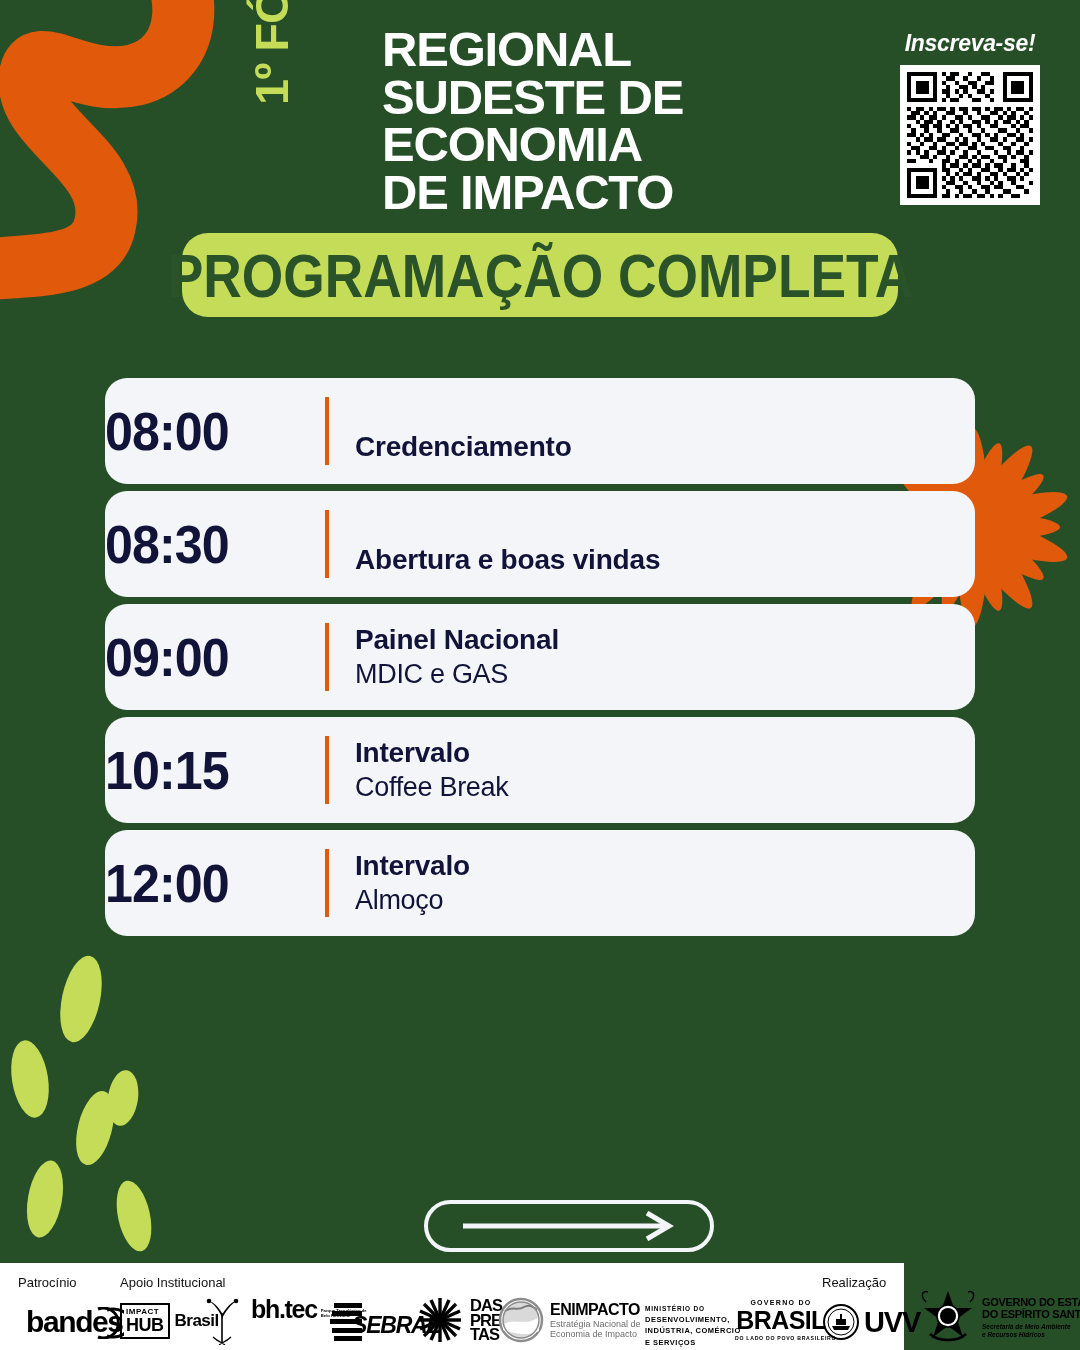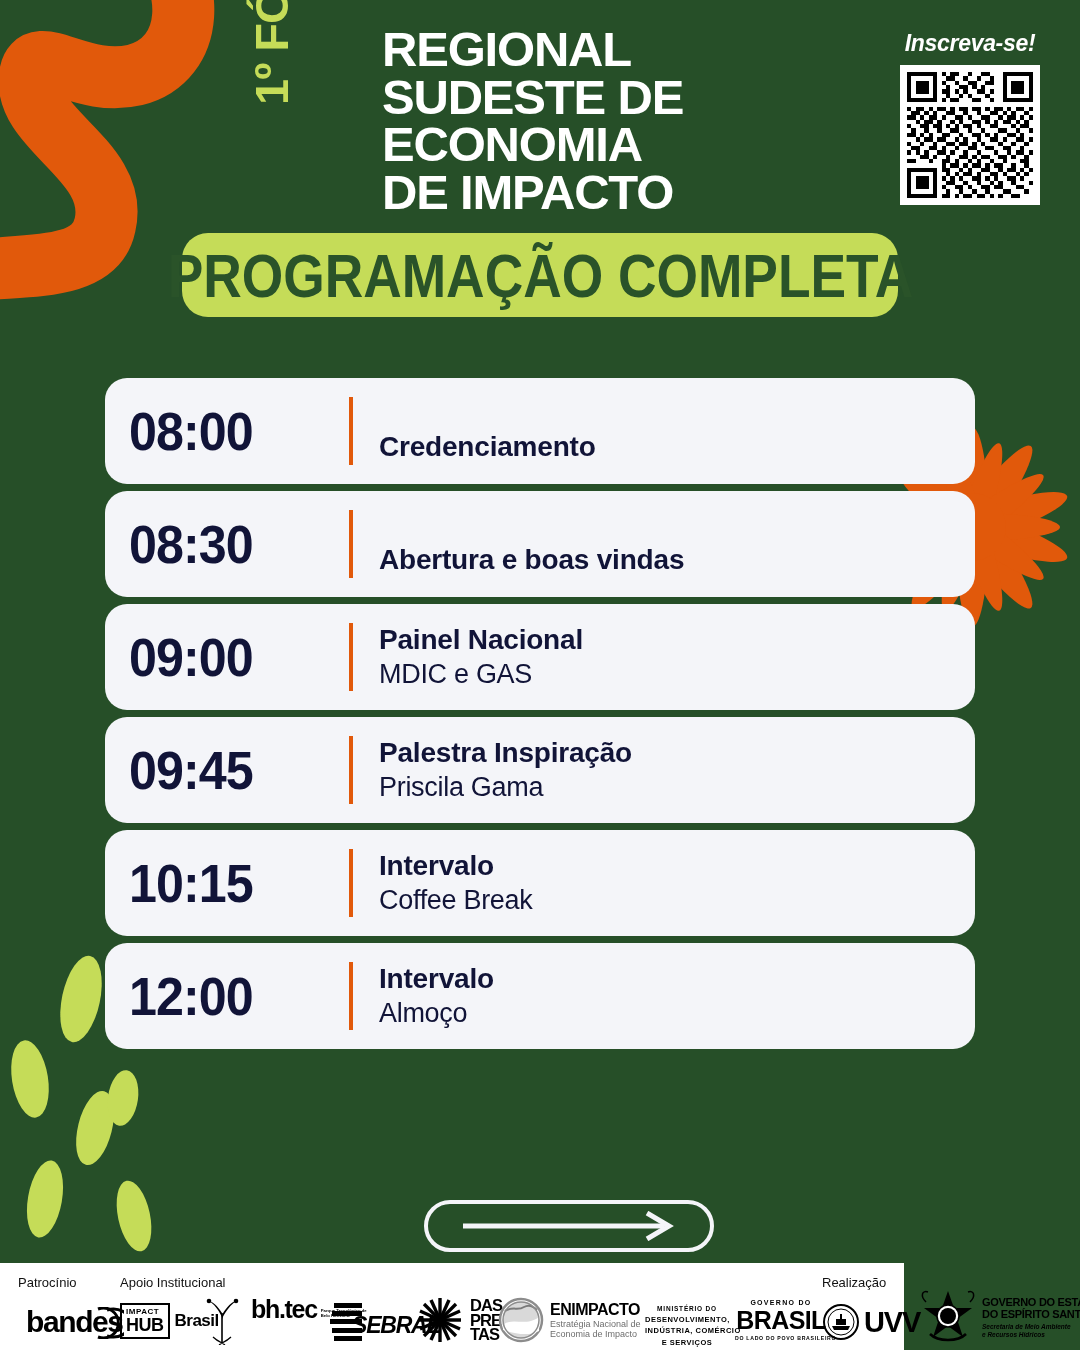--- a/index.html
+++ b/index.html
@@ -89,21 +89,20 @@
     width:870px;
     z-index:4;
     display:flex; flex-direction:column;
   }
   .row {
     background:#F4F5F9;
     border-radius:22px;
     height:106px;
     margin-bottom:7px;
     display:flex; align-items:center;
-    padding-left:24px;
     position:relative;
   }
   .row .time {
     width:220px;
     color:#111438;
     font-size:54px;
     font-weight:bold;
     letter-spacing:-1px;
     font-stretch:condensed;
     text-align:left;
@@ -457,28 +456,20 @@
 
   <div class="row">
     <div class="time">09:00</div>
     <div class="divider"></div>
     <div class="texts">
       <div class="ttl">Painel Nacional</div>
       <div class="sub">MDIC e GAS</div>
     </div>
   </div>
 
-  <div class="row">
-    <div class="time">09:45</div>
-    <div class="divider"></div>
-    <div class="texts">
-      <div class="ttl">Palestra Inspiração</div>
-      <div class="sub">Priscila Gama</div>
-    </div>
-  </div>
 
   <div class="row">
     <div class="time">10:15</div>
     <div class="divider"></div>
     <div class="texts">
       <div class="ttl">Intervalo</div>
       <div class="sub">Coffee Break</div>
     </div>
   </div>
 
@@ -590,21 +581,21 @@
         <circle cx="23" cy="23" r="18" fill="none" stroke="#8c8c8c" stroke-width="1.5"></circle>
       </svg>
       <div style="line-height:1.12;">
         <div class="lg-txt" style="font-size:16px; letter-spacing:-0.5px;">ENIMPACTO</div>
         <div style="font-size:9px; color:#6e6e6e;">Estratégia Nacional de</div>
         <div style="font-size:9px; color:#6e6e6e;">Economia de Impacto</div>
       </div>
     </div>
   </div>
 
-  <div class="logo" style="left:645px; top:40px; text-align:center; width:84px;">
+  <div class="logo" style="left:645px; top:40px; text-align:left; width:84px;">
     <div class="lg-txt" style="font-size:6.5px; letter-spacing:0.8px; line-height:1.7;">MINISTÉRIO DO</div>
     <div class="lg-txt" style="font-size:7.5px; letter-spacing:0.5px; line-height:1.5;">DESENVOLVIMENTO,</div>
     <div class="lg-txt" style="font-size:7.5px; letter-spacing:0.5px; line-height:1.5;">INDÚSTRIA, COMÉRCIO</div>
     <div class="lg-txt" style="font-size:7.5px; letter-spacing:0.5px; line-height:1.5;">E SERVIÇOS</div>
   </div>
 
   <div class="logo" style="left:735px; top:36px; text-align:center; width:92px;">
     <div class="lg-txt" style="font-size:7px; letter-spacing:1.3px;">GOVERNO DO</div>
     <div class="lg-txt" style="font-size:25px; letter-spacing:-0.6px; line-height:1.15;">BRASIL</div>
     <div class="lg-txt" style="font-size:5.2px; letter-spacing:0.7px;">DO LADO DO POVO BRASILEIRO</div>

